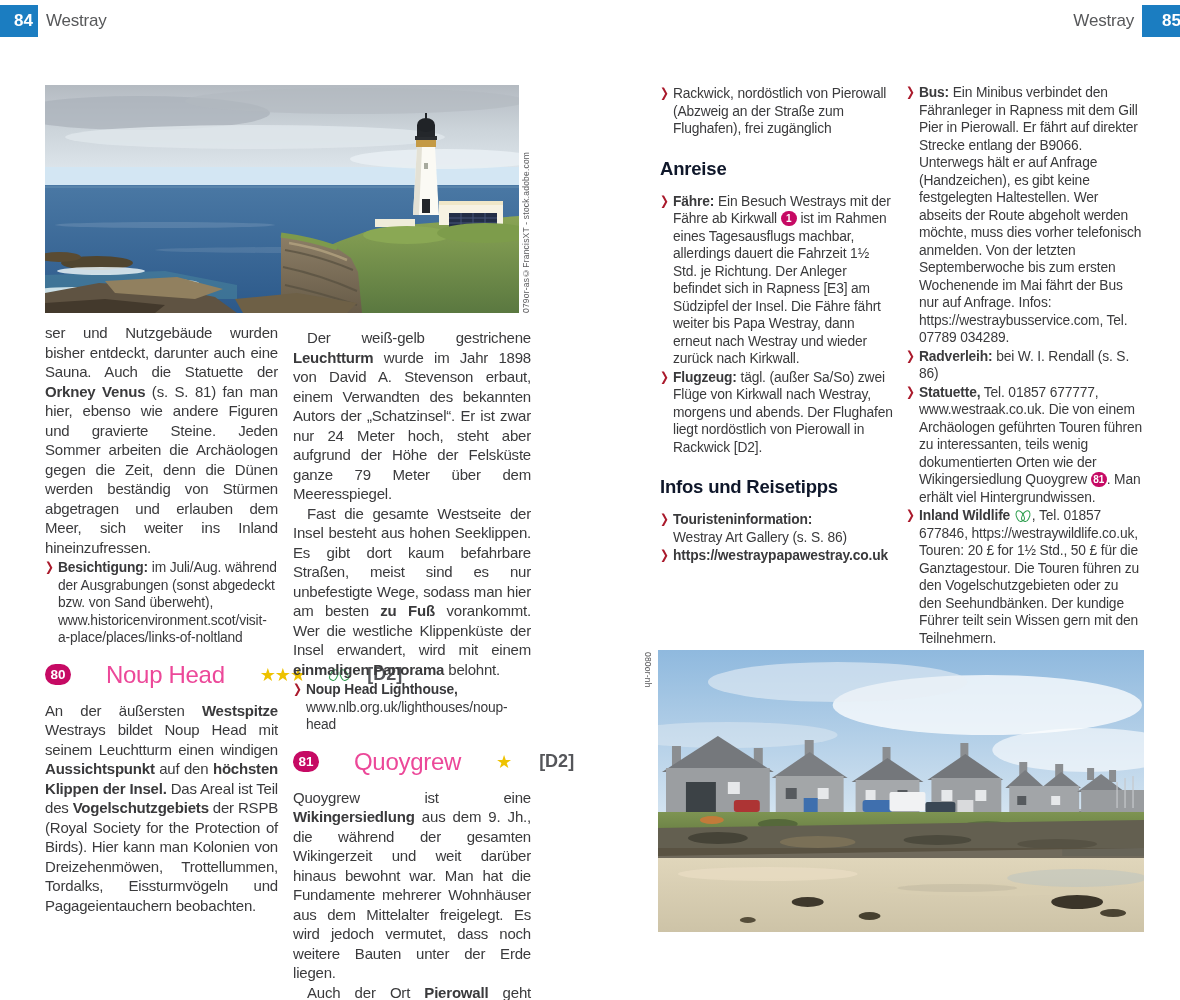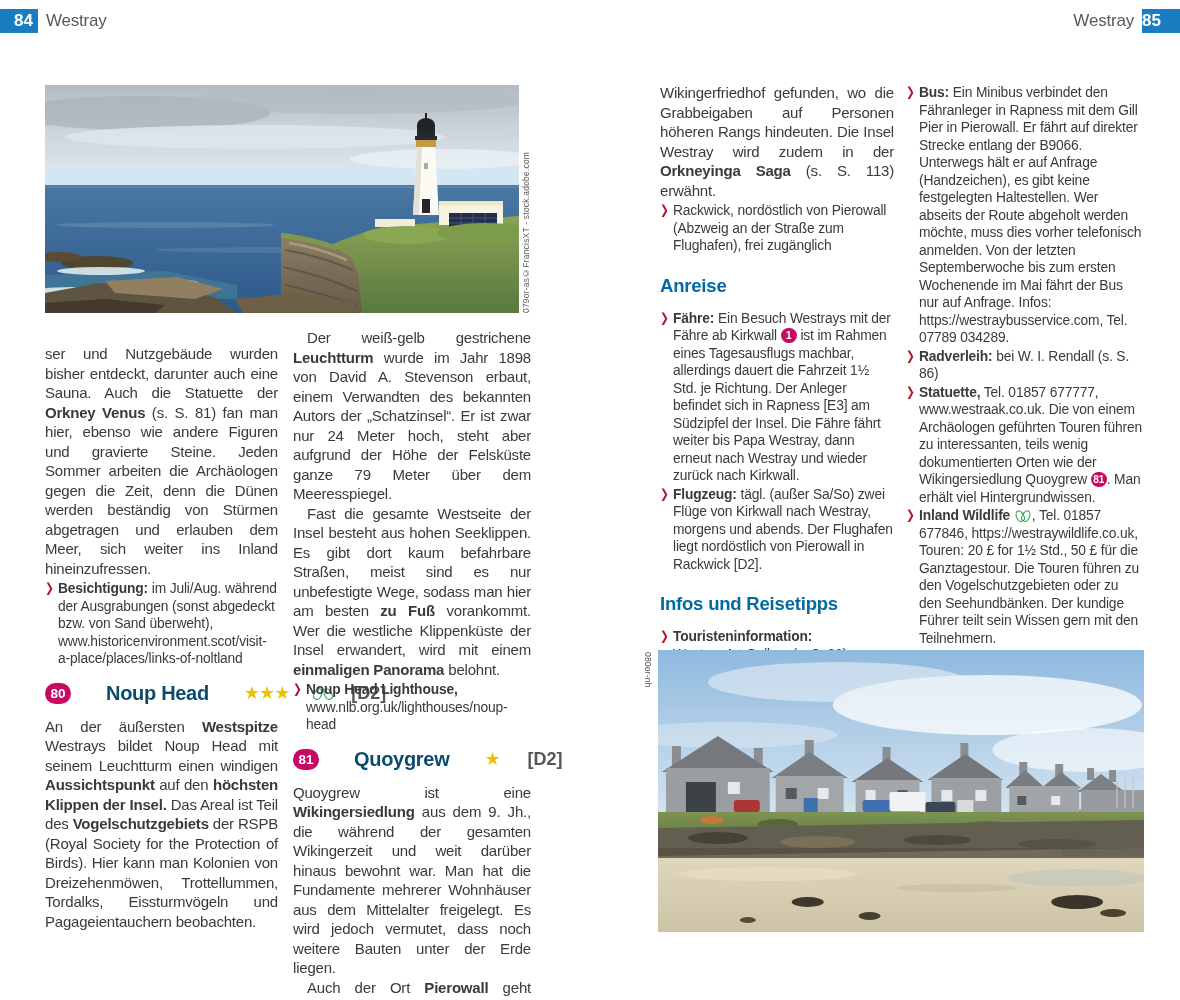--- a/index.html
+++ b/index.html
@@ -3,75 +3,75 @@
 <meta charset="utf-8">
 <style>
   html,body{margin:0;padding:0;background:#e9e9e9;}
   .sheet{position:relative;width:1180px;height:1000px;background:#ffffff;overflow:hidden;
          font-family:"Liberation Sans","DejaVu Sans",sans-serif;color:#3a3a3c;}
 
   
   .hdr{position:absolute;top:5px;height:32px;display:flex;align-items:center;}
   .hdr-left{left:0;}
   .hdr-right{right:0;flex-direction:row;}
-  .pagenum-box{width:38px;height:24px;background:#1b7dc1;color:#fff;display:flex;align-items:center;
+  .pagenum-box{width:38px;height:32px;background:#1b7dc1;color:#fff;display:flex;align-items:center;
                font-weight:bold;font-size:17px;}
   .pagenum-box.pl{justify-content:flex-end;padding-right:5px;box-sizing:border-box;}
-  .pagenum-box.pr{justify-content:flex-start;padding-left:0;box-sizing:border-box;}
+  .pagenum-box.pr{justify-content:flex-start;padding-left:20px;box-sizing:border-box;}
   .hdr-title{font-weight:normal;font-size:17px;color:#57585a;letter-spacing:-0.2px;}
   .hdr-left .hdr-title{margin-left:8px;}
   .hdr-right .hdr-title{margin-right:8px;}
 
   
   .photo{position:absolute;display:block;}
   .photo-left{left:45px;top:85px;width:474px;height:228px;}
   .photo-right{left:658px;top:650px;width:486px;height:282px;}
   .credit{position:absolute;font-size:8.5px;color:#5a5a5c;letter-spacing:0.2px;}
   .credit-left{left:521px;top:85px;height:228px;writing-mode:vertical-rl;transform:rotate(180deg);
                display:flex;align-items:center;justify-content:flex-start;}
   .credit-right{left:643px;top:652px;writing-mode:vertical-rl;}
 
   
   .col{position:absolute;}
-  .col-l1{left:45px;top:344px;width:233px;}
+  .col-l1{left:45px;top:323px;width:233px;}
   .col-l2{left:293px;top:328px;width:238px;}
   .col-r1{left:660px;top:83px;width:234px;}
   .col-r2{left:906px;top:83px;width:238px;}
 
   .para{margin:0;font-size:15px;line-height:19.5px;letter-spacing:-0.2px;}
   .just{text-align:justify;}
   .indent{text-indent:14px;}
   .seg-b{font-weight:bold;}
 
   
   .tip{display:flex;margin:1px 0 0 0;}
   .chev{flex:none;width:13px;color:#aa1a2c;font-weight:bold;font-size:12.5px;line-height:17.5px;
         transform:scaleX(.85);transform-origin:left;}
   .tip-body{font-size:13.8px;line-height:17.5px;letter-spacing:-0.15px;overflow-wrap:anywhere;}
 
   
   .poi-head{display:flex;align-items:center;margin:14px 0 12px 0;gap:28px;}
   .poi-badge{flex:none;min-width:26px;height:21px;border-radius:11px;background:#c60a64;color:#fff;
              font-weight:bold;font-size:13.5px;display:inline-flex;align-items:center;justify-content:center;}
-  .poi-title{font-weight:bold;font-size:20px;color:#0c4a6e;margin-left:7px;letter-spacing:-0.3px;white-space:nowrap;}
+  .poi-title{font-weight:normal;font-size:24px;color:#ec4899;margin-left:7px;letter-spacing:-0.3px;white-space:nowrap;}
   .stars{color:#eec200;font-size:18px;margin-left:7px;letter-spacing:-1px;white-space:nowrap;}
   .grid-ref{margin-left:auto;font-weight:bold;font-size:18px;color:#55565a;}
 
   
   .seg-badge{display:inline-flex;align-items:center;justify-content:center;min-width:16px;height:15px;
              border-radius:8px;background:#c60a64;color:#fff;font-weight:bold;font-size:10px;vertical-align:1px;}
   .bfly{display:inline-block;width:16px;height:13px;position:relative;vertical-align:-2px;margin-left:6px;}
   .bfly::before,.bfly::after{content:"";position:absolute;top:1px;width:6px;height:10px;
              border:1.6px solid #2e9e4f;border-radius:70% 70% 55% 55%;}
   .bfly::before{left:1px;transform:rotate(-26deg);}
   .bfly::after{right:1px;transform:rotate(26deg);}
   .tip-body .bfly{margin-left:1px;margin-right:1px;}
 
   
-  .sect-head{font-weight:bold;font-size:18.5px;color:#0369a1;letter-spacing:-0.2px;margin:20px 0 13px 0;}
+  .sect-head{font-weight:bold;font-size:18.5px;color:#0f172a;letter-spacing:-0.2px;margin:20px 0 13px 0;}
 
   
   .caption{font-family:"Liberation Serif","DejaVu Serif",serif;font-style:italic;font-size:16px;
            line-height:21.5px;color:#232325;margin-top:22px;}
   .cap-icon{display:inline-flex;width:14px;height:13px;border:1.2px solid #4a4a4c;border-radius:2px;
             align-items:center;justify-content:center;font-size:8.5px;font-style:normal;color:#4a4a4c;
             margin-right:7px;vertical-align:0px;font-family:"DejaVu Sans",sans-serif;} .mt2{margin-top:2px;}
 </style>
 </head>
 <body>
@@ -183,21 +183,20 @@
       <span class="poi-badge">81</span>
       <span class="poi-title">Quoygrew</span>
       <span class="stars">★</span>
       <span class="grid-ref">[D2]</span>
     </div>
     <p class="para just"><span>Quoygrew ist eine </span><span class="seg-b">Wikingersiedlung</span><span> aus dem 9. Jh., die während der gesamten Wikingerzeit und weit darüber hinaus bewohnt war. Man hat die Fundamente mehrerer Wohnhäuser aus dem Mittelalter freigelegt. Es wird jedoch vermutet, dass noch weitere Bauten unter der Erde liegen.</span></p>
     <p class="para just indent"><span>Auch der Ort </span><span class="seg-b">Pierowall</span><span> geht übrigens auf die Wikinger zurück. Im Hinterland hat man dort einen riesigen</span></p>
   </div>
 
   <div class="col col-r1">
-    <p class="para just"><span>Wikingerfriedhof gefunden, wo die Grabbeigaben auf Personen höheren Rangs hindeuten. Die Insel Westray wird zudem in der </span><span class="seg-b">Orkneyinga Saga</span><span> (s. S. 113) erwähnt.</span></p>
     <div class="tip mt2">
       <span class="chev">❯</span>
       <div class="tip-body"><span>Rackwick, nordöstlich von Pierowall (Abzweig an der Straße zum Flughafen), frei zugänglich</span></div>
     </div>
     <div class="sect-head">Anreise</div>
     <div class="tip">
       <span class="chev">❯</span>
       <div class="tip-body"><span class="seg-b">Fähre:</span><span> Ein Besuch Westrays mit der Fähre ab Kirkwall </span><span class="seg-badge">1</span><span> ist im Rahmen eines Tagesausflugs machbar, allerdings dauert die Fahrzeit 1½ Std. je Richtung. Der Anleger befindet sich in Rapness [E3] am Südzipfel der Insel. Die Fähre fährt weiter bis Papa Westray, dann erneut nach Westray und wieder zurück nach Kirkwall.</span></div>
     </div>
     <div class="tip">

